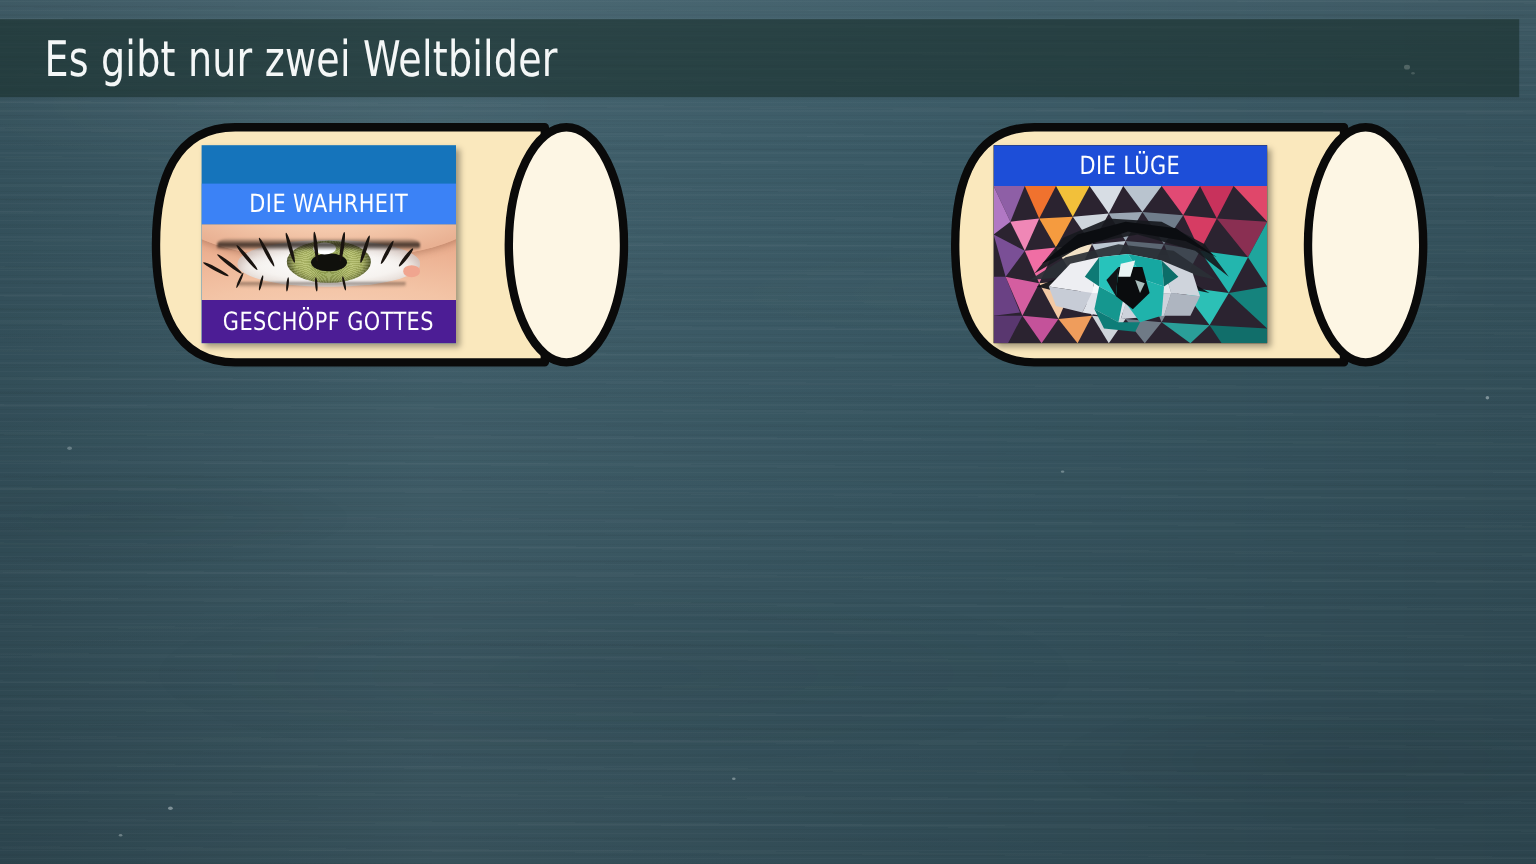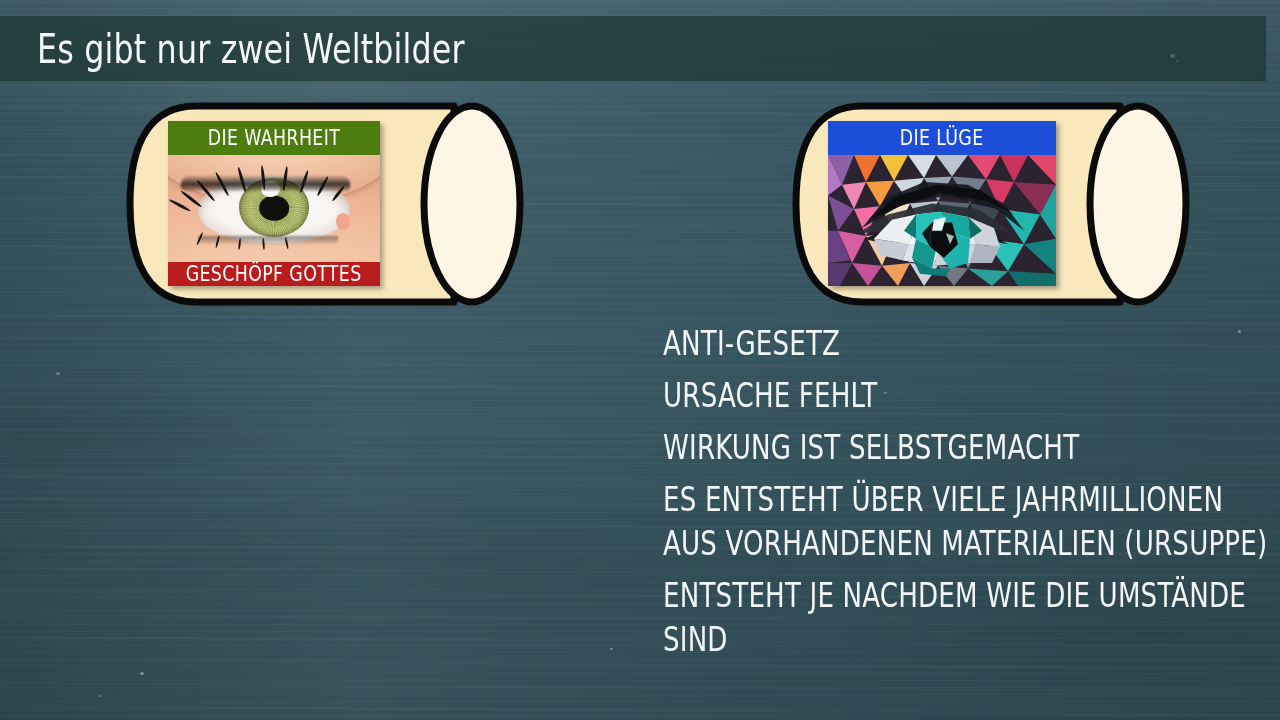--- a/index.html
+++ b/index.html
@@ -277,21 +277,21 @@
   <div class="cylinder" style="left:124px; top:98px; width:400px; height:212px;">
     <svg class="cyl-svg" width="400" height="212" viewBox="0 0 400 212">
 
       <path d="M 72,8 L 330,8 L 330,204 L 72,204
                C 22,204 6,160 6,106 C 6,52 22,8 72,8 Z" fill="#fae8bd" stroke="#0a0a0a" stroke-width="7" stroke-linejoin="round"></path>
 
       <ellipse cx="348" cy="106" rx="48" ry="98" fill="#fdf6e4" stroke="#0a0a0a" stroke-width="7"></ellipse>
     </svg>
 
     <div class="card" style="left:44px; top:23px; width:212px; height:165px; background:#1574bb;">
-      <div class="card-band" style="height:34px; background:#4d7c0f;">
+      <div class="card-band" style="height:34px; background:#3b82f6;margin-top:32px;">
         <span>DIE WAHRHEIT</span>
       </div>
 
       <div class="card-photo">
         <div class="eye-real">
           <div class="lid-top"></div>
           <div class="sclera"></div>
           <div class="iris"></div>
           <div class="pupil"></div>
           <div class="glint"></div>
@@ -310,21 +310,21 @@
           <div class="lash" style="left:70%;top:18%;width:3px;height:22px;transform:rotate(28deg);"></div>
           <div class="lash" style="left:77%;top:25%;width:3px;height:19px;transform:rotate(38deg);"></div>
           <div class="lash" style="left:13%;bottom:16%;width:2px;height:14px;transform:rotate(24deg);"></div>
           <div class="lash" style="left:22%;bottom:13%;width:2px;height:13px;transform:rotate(14deg);"></div>
           <div class="lash" style="left:33%;bottom:11%;width:2px;height:12px;transform:rotate(6deg);"></div>
           <div class="lash" style="left:45%;bottom:11%;width:2px;height:12px;transform:rotate(-4deg);"></div>
           <div class="lash" style="left:56%;bottom:12%;width:2px;height:12px;transform:rotate(-12deg);"></div>
         </div>
       </div>
 
-      <div class="card-band" style="height:24px; background:#b91c1c;text-align:center;">
+      <div class="card-band" style="height:36px; background:#4c1d95;text-align:center;">
         <span>GESCHÖPF GOTTES</span>
       </div>
     </div>
   </div>
 
   <div class="cylinder" style="left:790px; top:98px; width:400px; height:212px;">
     <svg class="cyl-svg" width="400" height="212" viewBox="0 0 400 212">
       <path d="M 72,8 L 330,8 L 330,204 L 72,204
                C 22,204 6,160 6,106 C 6,52 22,8 72,8 Z" fill="#fae8bd" stroke="#0a0a0a" stroke-width="7" stroke-linejoin="round"></path>
       <ellipse cx="348" cy="106" rx="48" ry="98" fill="#fdf6e4" stroke="#0a0a0a" stroke-width="7"></ellipse>
@@ -418,21 +418,14 @@
             <polygon points="106,48 118,46 114,56 104,56" fill="#e9f4f4"></polygon>
             <polygon points="118,58 126,60 122,66" fill="#cfe8e6" opacity=".8"></polygon>
           </svg>
         </div>
       </div>
 
     </div>
   </div>
 
 
-  <div class="col" id="col-right">
-    <p class="line">ANTI-GESETZ</p>
-    <p class="line">URSACHE FEHLT</p>
-    <p class="line">WIRKUNG IST SELBSTGEMACHT</p>
-    <p class="line">ES ENTSTEHT ÜBER VIELE JAHRMILLIONEN AUS VORHANDENEN MATERIALIEN (URSUPPE)</p>
-    <p class="line">ENTSTEHT JE NACHDEM WIE DIE UMSTÄNDE SIND</p>
-  </div>
 
 </div>
 
 </body></html>

